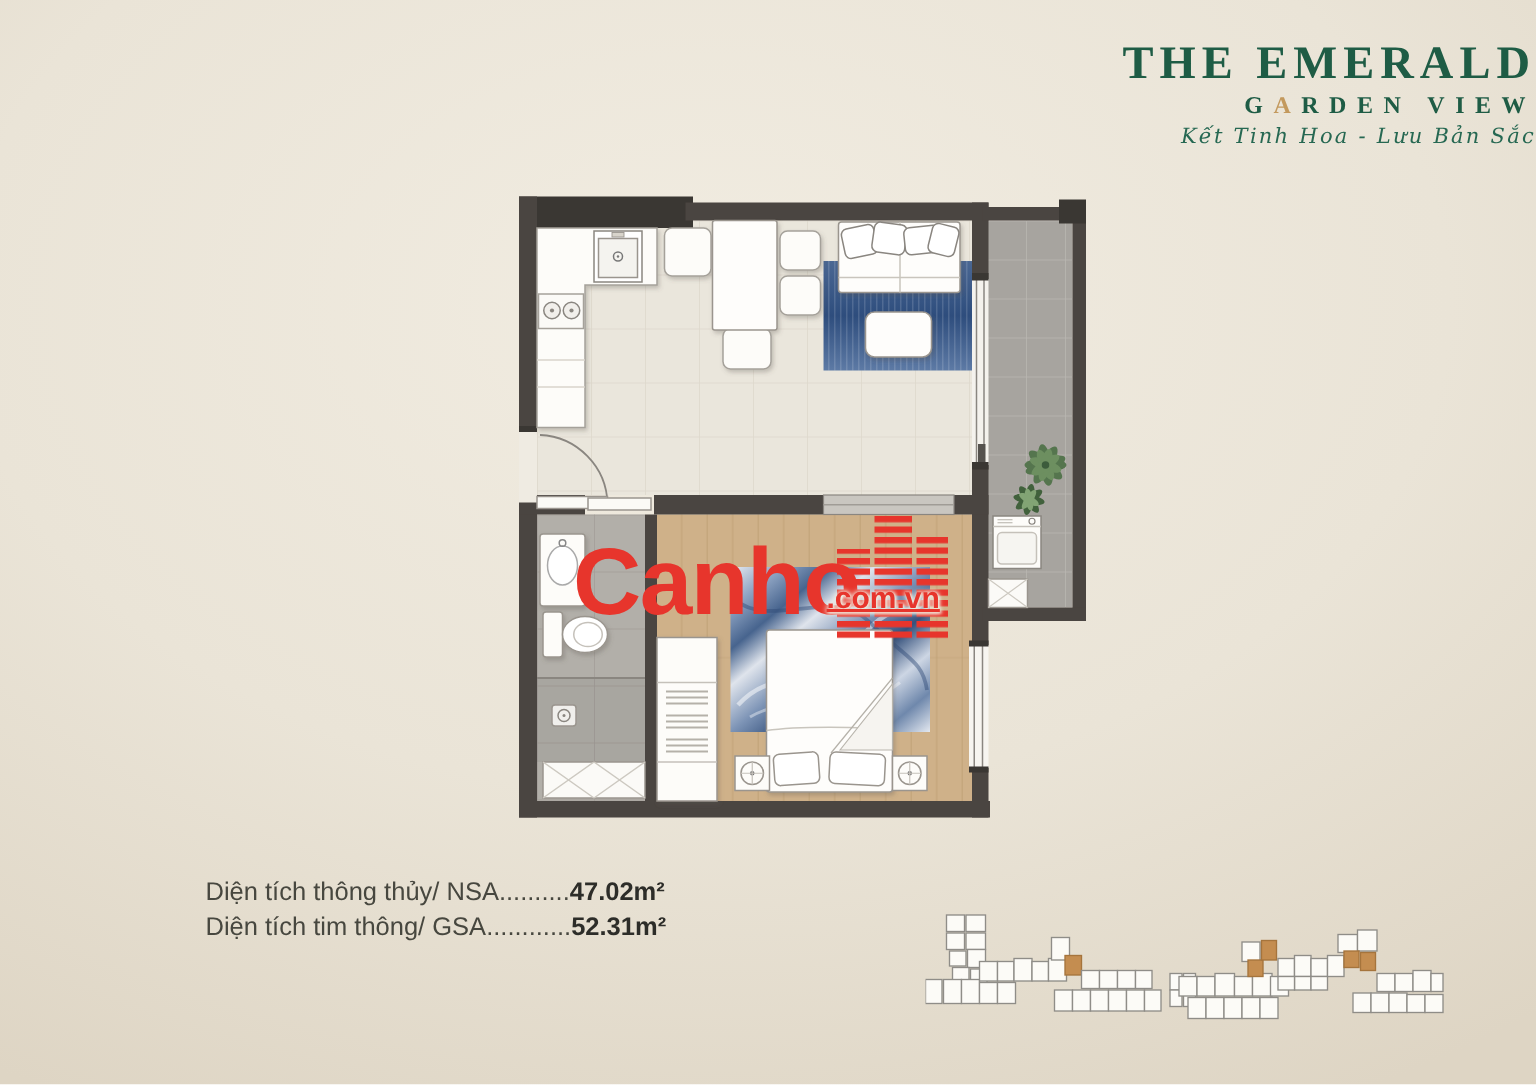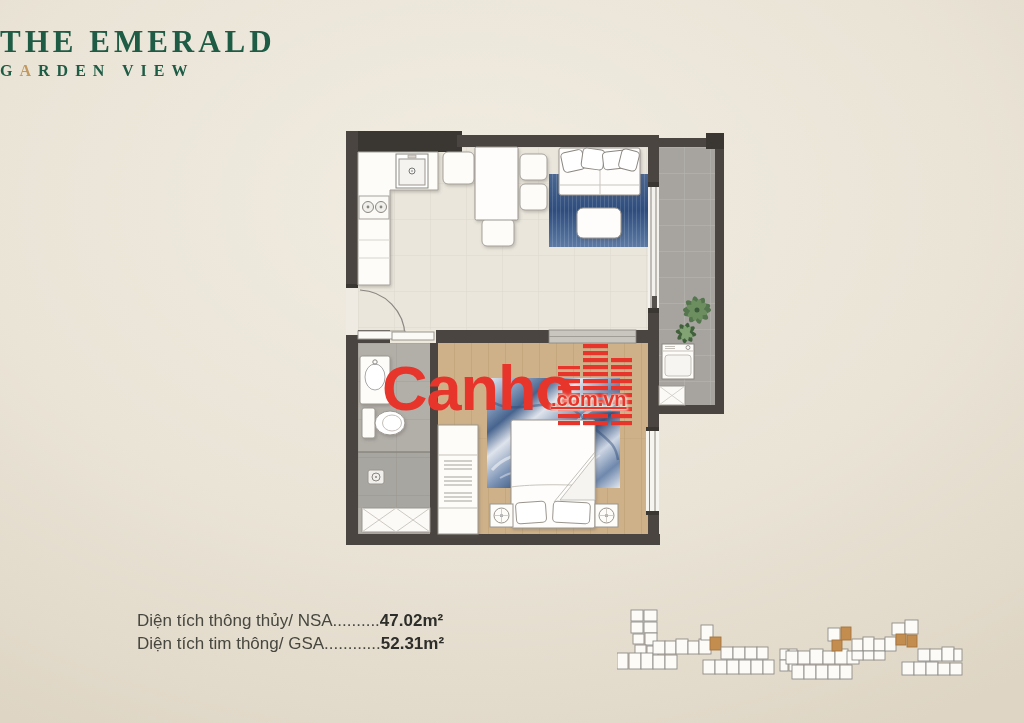--- a/index.html
+++ b/index.html
@@ -4,21 +4,21 @@
 <style>
   * { margin:0; padding:0; box-sizing:border-box; }
   html,body { width:1024px; height:723px; }
   .page {
     position:relative; width:1024px; height:723px; overflow:hidden;
     background:
       radial-gradient(ellipse 900px 600px at 46% 28%, #f1ece1 0%, #eae4d7 55%, #ded5c4 100%);
     font-family:"Liberation Sans", sans-serif;
   }
   
-  .brand { position:absolute; left:0; top:24px; width:1024px; text-align:left; }
+  .brand { position:absolute; left:0; top:24px; width:1024px; text-align:right; }
   .brand-title {
     font-family:"Liberation Serif", serif; font-weight:bold;
     font-size:31px; letter-spacing:4px; color:var(--green,#1e5c45);
   }
   .brand-sub {
     margin-top:2px; font-family:"Liberation Serif", serif;
     font-size:16px; letter-spacing:7px; color:var(--green,#1e5c45); font-weight:bold;
   }
   .brand-sub .gold-a { color:var(--gold,#c3995d); }
   .brand-tagline {
@@ -40,35 +40,36 @@
     font-size:20px; font-weight:bold; color:var(--red,#e7352c); letter-spacing:0px;
     text-shadow:0 0 3px #f0ebdf, 0 0 4px #f0ebdf, 1px 1px 2px #f0ebdf;
     text-decoration:underline;
   }
   
   .unit-info { position:absolute; left:137px; top:579px; }
   .unit-info h1 {
     font-size:33px; font-weight:bold; letter-spacing:0.5px;
     color:var(--heading-green,#17684e); line-height:36px;
   }
-  .unit-rows { margin-top:30px; font-size:17px; color:#47473f; line-height:23px; }
+  .unit-rows { margin-top:4px; font-size:17px; color:#47473f; line-height:23px; }
   .unit-rows b { color:#2d2d29; }
   
   .keyplan { position:absolute; width:182px; height:90px; }
   #keyplan-left  { left:617px; top:596px; }
   #keyplan-right { left:782px; top:596px; }
 </style>
 </head>
 <body>
 
 <div class="page">
 
   <header class="brand">
     <div class="brand-title">THE EMERALD</div>
     <div class="brand-sub"><span>G</span><span class="gold-a">A</span><span>RDEN VIEW</span></div>
+    <div class="brand-tagline">Kết Tinh Hoa - Lưu Bản Sắc</div>
   </header>
 
   <svg class="floorplan" viewBox="330 118 420 430" xmlns="http://www.w3.org/2000/svg">
     <defs>
       <pattern id="pt-living" width="36" height="36" patternUnits="userSpaceOnUse" x="358" y="147">
         <path d="M36 0H0V36" fill="none" stroke="#ddd8cb" stroke-width="1"></path>
       </pattern>
       <pattern id="pt-balcony" width="26" height="26" patternUnits="userSpaceOnUse" x="658" y="147">
         <path d="M26 0H0V26" fill="none" stroke="#bab7b2" stroke-width="1"></path>
       </pattern>

